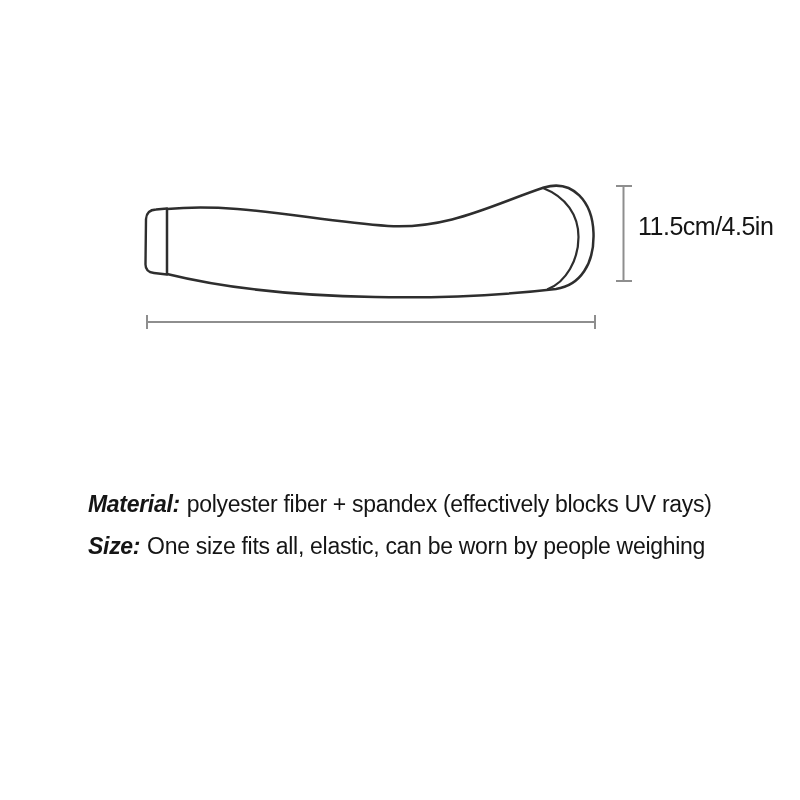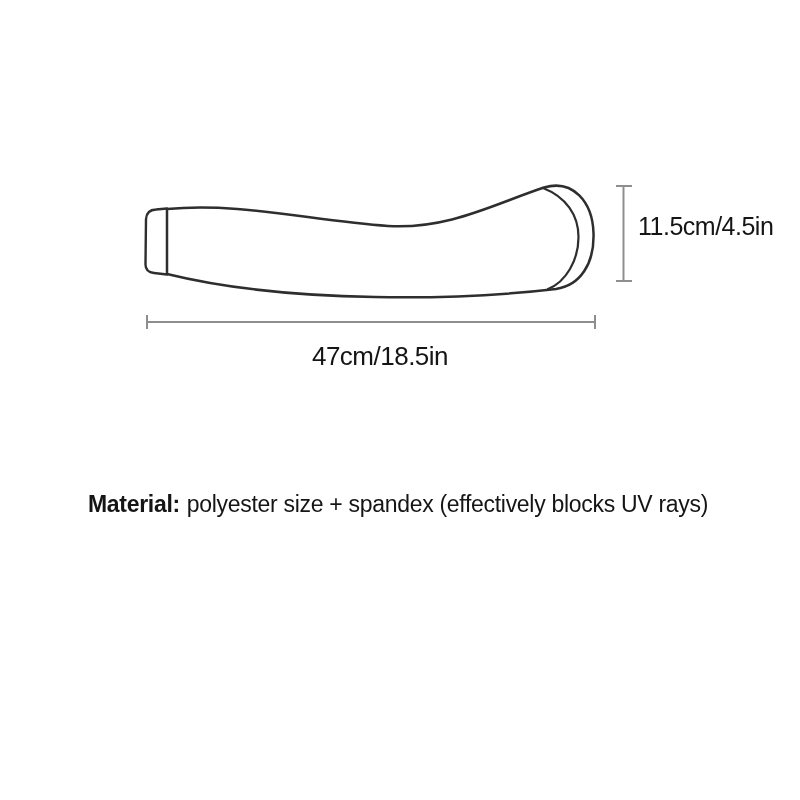--- a/index.html
+++ b/index.html
@@ -48,20 +48,21 @@
     color: #151515;
     letter-spacing: -0.3px;
   }
   .spec-line {
     margin: 0;
     white-space: nowrap;
   }
   .spec-line .key {
     font-weight: 700;
     margin-right: 0.30em;
+    font-style: italic;
   }
   .spec-line.wrap-indent {
     padding-left: 57px;
   }
 </style>
 </head>
 <body>
 
 <div class="stage">
 
@@ -94,21 +95,23 @@
 
     <g stroke="#8e8e8e" stroke-width="2">
       <line x1="147" y1="322" x2="595" y2="322"></line>
       <line x1="147" y1="315" x2="147" y2="329"></line>
       <line x1="595" y1="315" x2="595" y2="329"></line>
     </g>
   </svg>
 
   <div class="dim-label vertical">11.5cm/4.5in</div>
 
-  <div class="dim-label horizontal">47cm/18.5in</div>
 
   <div class="specs">
     <p class="spec-line">
-      <span class="key">Material:</span><span class="val">polyester size + spandex (effectively blocks UV rays)</span>
+      <span class="key">Material:</span><span class="val">polyester fiber + spandex (effectively blocks UV rays)</span>
+    </p>
+    <p class="spec-line">
+      <span class="key">Size:</span><span class="val">One size fits all, elastic, can be worn by people weighing</span>
     </p>
   </div>
 
 </div>
 
 </body></html>

